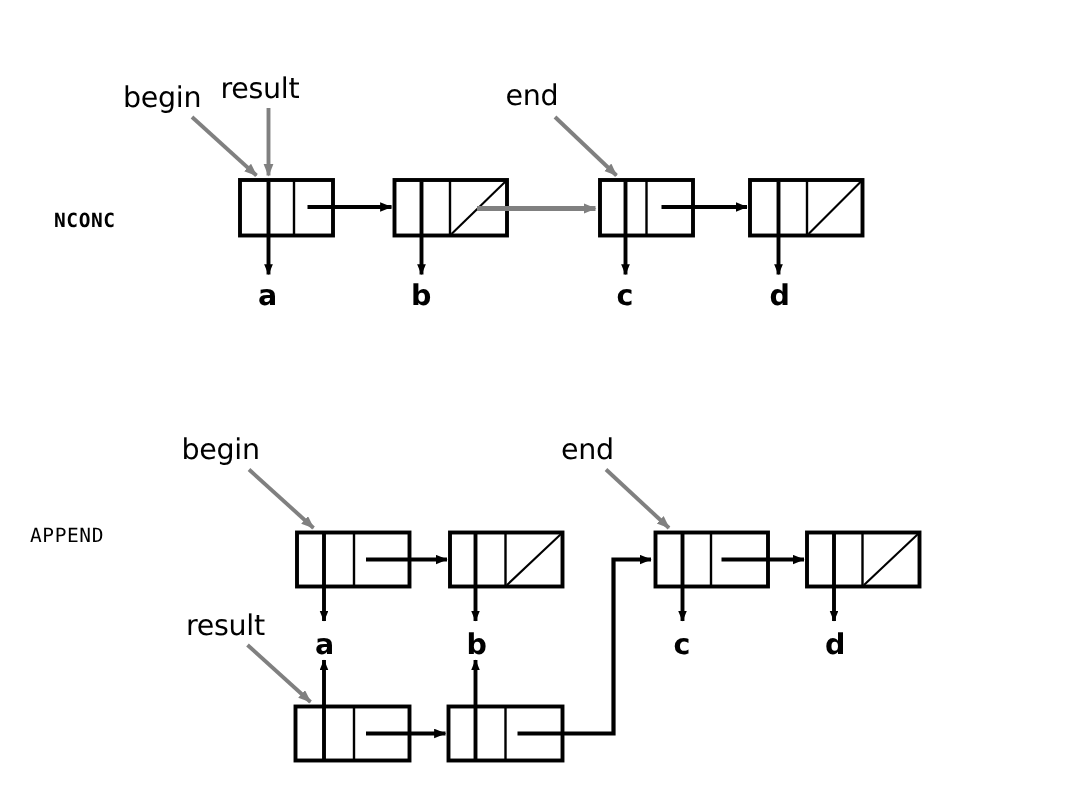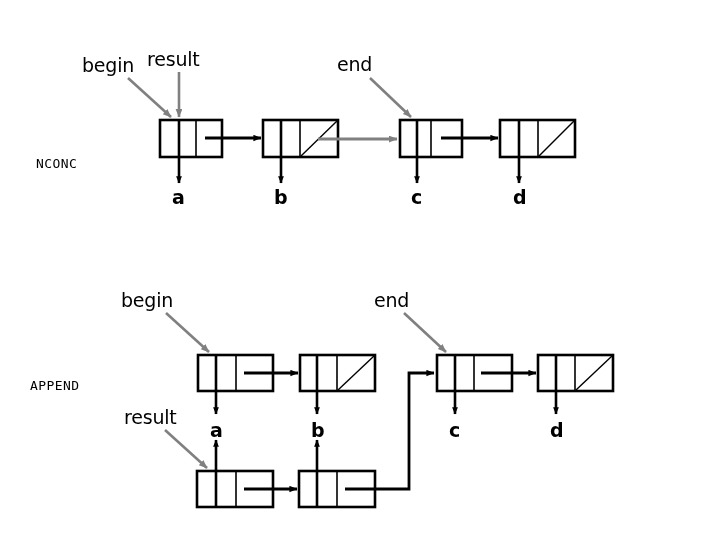--- a/index.html
+++ b/index.html
@@ -152,32 +152,32 @@
       <path d="M345,489 L409,489 L409,373 L434,373" fill="none" stroke="#000" stroke-width="2.8" marker-end="url(#blkArrow)"></path>
     </g>
 
     <g>
       <line x1="166" y1="313" x2="209" y2="352" stroke="#808080" stroke-width="2.6" marker-end="url(#gryArrow)"></line>
       <line x1="404" y1="313" x2="446" y2="352" stroke="#808080" stroke-width="2.6" marker-end="url(#gryArrow)"></line>
       <line x1="165" y1="430" x2="207" y2="468" stroke="#808080" stroke-width="2.6" marker-end="url(#gryArrow)"></line>
     </g>
   </svg>
 
-  <div class="op-label" style="left:36px;top:156px;">NCONC</div>
+  <div class="op-label" style="left:36px;top:140px;font-weight:bold;">NCONC</div>
 
   <div class="ptr-label" style="left:82px;top:54px;">begin</div>
   <div class="ptr-label" style="left:147px;top:48px;">result</div>
   <div class="ptr-label" style="left:337px;top:53px;">end</div>
 
   <div class="val-label" style="left:172px;top:186px;">a</div>
   <div class="val-label" style="left:274px;top:186px;">b</div>
   <div class="val-label" style="left:411px;top:186px;">c</div>
   <div class="val-label" style="left:513px;top:186px;">d</div>
 
-  <div class="op-label" style="left:30px;top:350px;margin-top:28px;">APPEND</div>
+  <div class="op-label" style="left:20px;top:350px;">APPEND</div>
 
   <div class="ptr-label" style="left:121px;top:289px;">begin</div>
   <div class="ptr-label" style="left:374px;top:289px;">end</div>
   <div class="ptr-label" style="left:124px;top:406px;">result</div>
 
   <div class="val-label" style="left:210px;top:419px;">a</div>
   <div class="val-label" style="left:311px;top:419px;">b</div>
   <div class="val-label" style="left:449px;top:419px;">c</div>
   <div class="val-label" style="left:550px;top:419px;">d</div>
 

